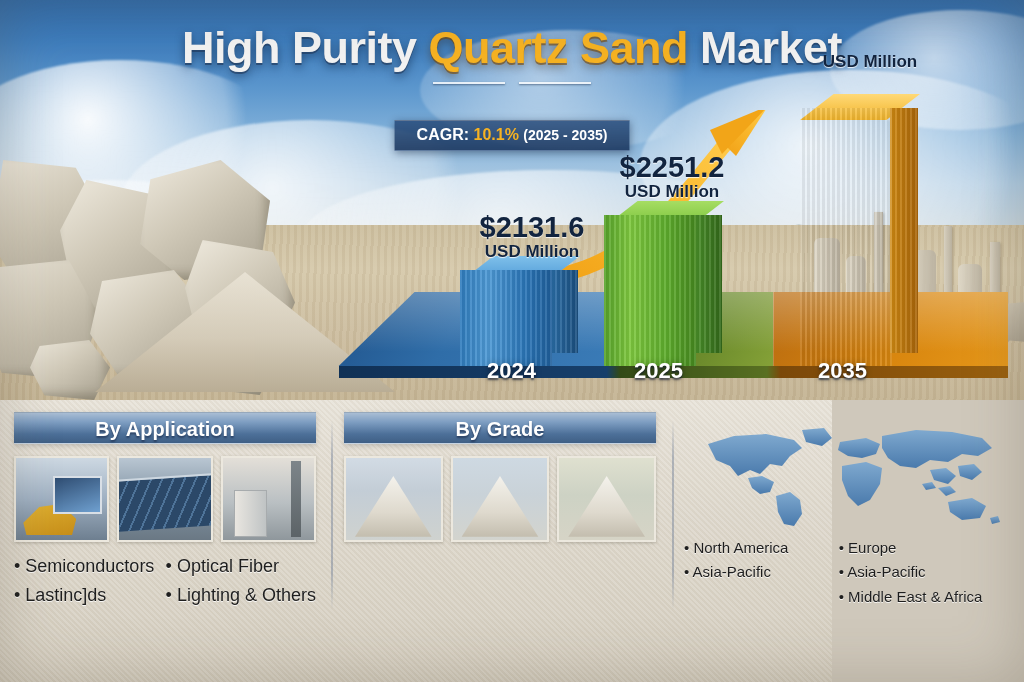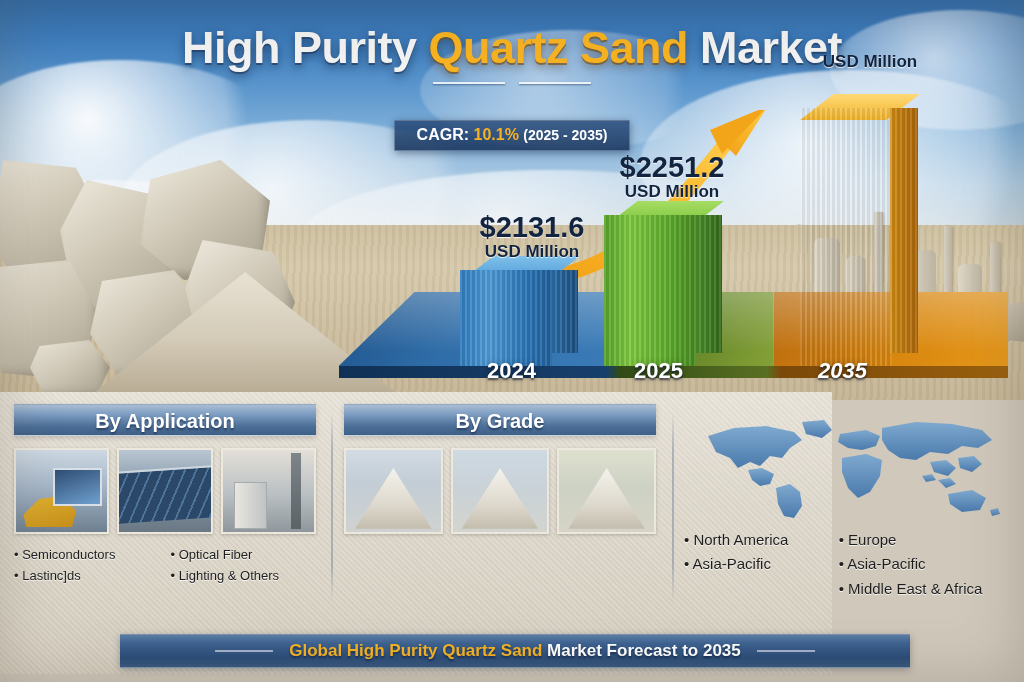--- a/index.html
+++ b/index.html
@@ -230,28 +230,28 @@
   #vlab-2025 { left: 592px; top: 152px; width: 160px; }
   #vlab-2035 { left: 780px; top: 52px;  width: 180px; }
 
   
   .ylabel {
     position: absolute; font-size: 22px; font-weight: 700; color: #ffffff;
     text-shadow: 0 2px 2px rgba(20,30,50,.7), 0 0 6px rgba(0,0,0,.35);
   }
   #ylab-2024 { left: 487px; top: 358px; }
   #ylab-2025 { left: 634px; top: 358px; }
-  #ylab-2035 { left: 818px; top: 358px; font-style: italic; }
+  #ylab-2035 { left: 818px; top: 358px; }
 
   
   .arrow-svg { position: absolute; left: 500px; top: 110px; width: 330px; height: 180px; }
 
   
   .bottom {
-    position: absolute; left: 0; top: 392px; width: 832px; height: 282px;
+    position: absolute; left: 0; top: 400px; width: 832px; height: 282px;
     background:
       linear-gradient(to bottom, #e7e2d8 0%, #ddd7cb 40%, #d3ccbd 100%);
   }
   .bottom:before{
     content:""; position:absolute; inset:0;
     background: repeating-linear-gradient(45deg, rgba(255,255,255,.22) 0 2px, rgba(170,160,140,.10) 2px 4px);
     opacity:.6;
   }
   .panels { position: absolute; left: 0; top: 12px; width: 1024px; height: 220px; display: flex; }
   .panel { position: relative; padding: 0 14px; }
@@ -324,21 +324,21 @@
     content:""; position:absolute; left:6%; bottom:4%; width:88%; height:74%;
     background: linear-gradient(to bottom, #f4f2ec 0%, #ded9cd 60%, #c3bdae 100%);
     clip-path: polygon(50% 0, 96% 100%, 4% 100%);
   }
   .th-sand-b { background: linear-gradient(to bottom, #ced9e2 0%, #c9d2d8 45%, #d3d4ce 100%); }
   .th-sand-c { background: linear-gradient(to bottom, #dfe0cf 0%, #cdd2c4 45%, #d6d4c6 100%); }
 
   .bullets { margin-top: 10px; display: flex; }
   .bullets ul { list-style: none; }
   .bullets li {
-    font-size: 13px; color: #1e1e1e; line-height: 1.62; white-space: nowrap;
+    font-size: 18px; color: #1e1e1e; line-height: 1.62; white-space: nowrap;
     text-shadow: 0 1px 0 rgba(255,255,255,.8);
   }
   .bullets li:before { content: "• "; color: #1e1e1e; }
   .col-a { width: 172px; }
   .col-b { width: 160px; }
 
   .grade-bullets {
     margin-top: 14px; display: flex; justify-content: space-between; padding: 0 4px;
   }
   .grade-bullets span {
@@ -580,20 +580,15 @@
             <li>Europe</li>
             <li>Asia-Pacific</li>
             <li>Middle East &amp; Africa</li>
           </ul>
         </div>
       </div>
 
     </div>
   </div>
 
-  <div class="footer-wrap">
-    <div class="f-rule"></div>
-    <div class="footer-text"><span class="gold">Global High Purity Quartz Sand</span><span> Market Forecast to 2035</span></div>
-    <div class="f-rule"></div>
-  </div>
 
   <div class="vignette"></div>
 </div>
 
 </body></html>

